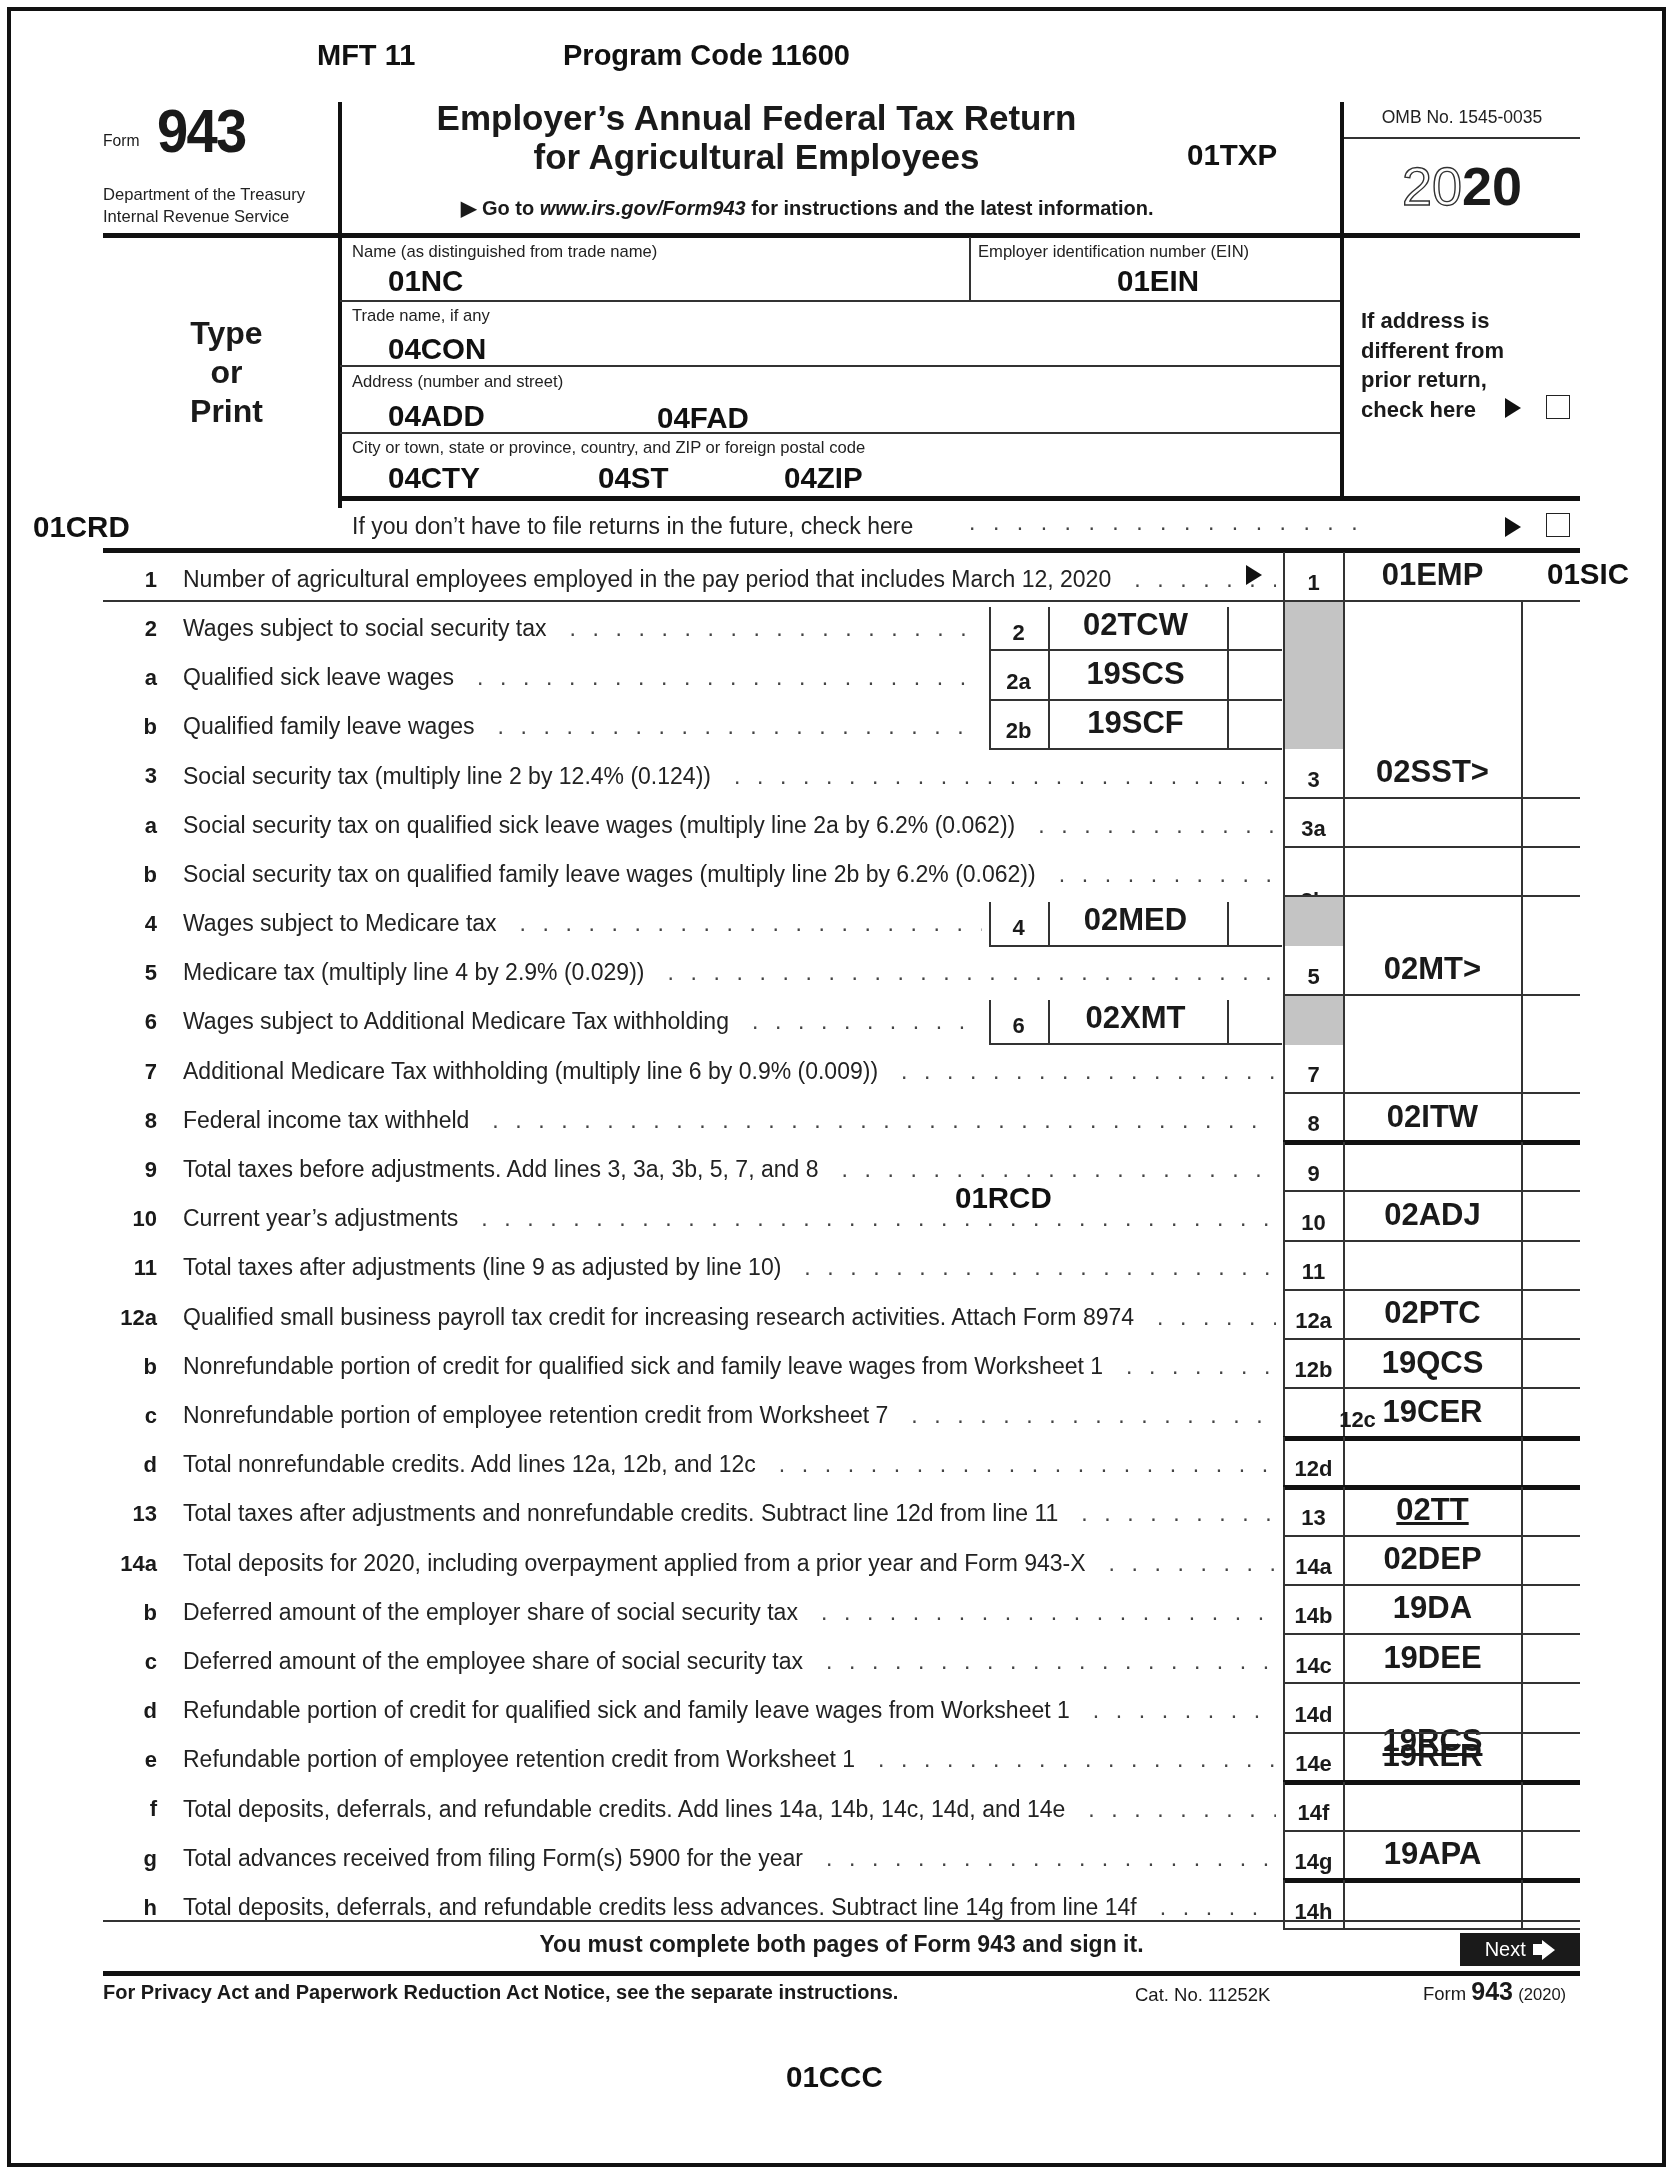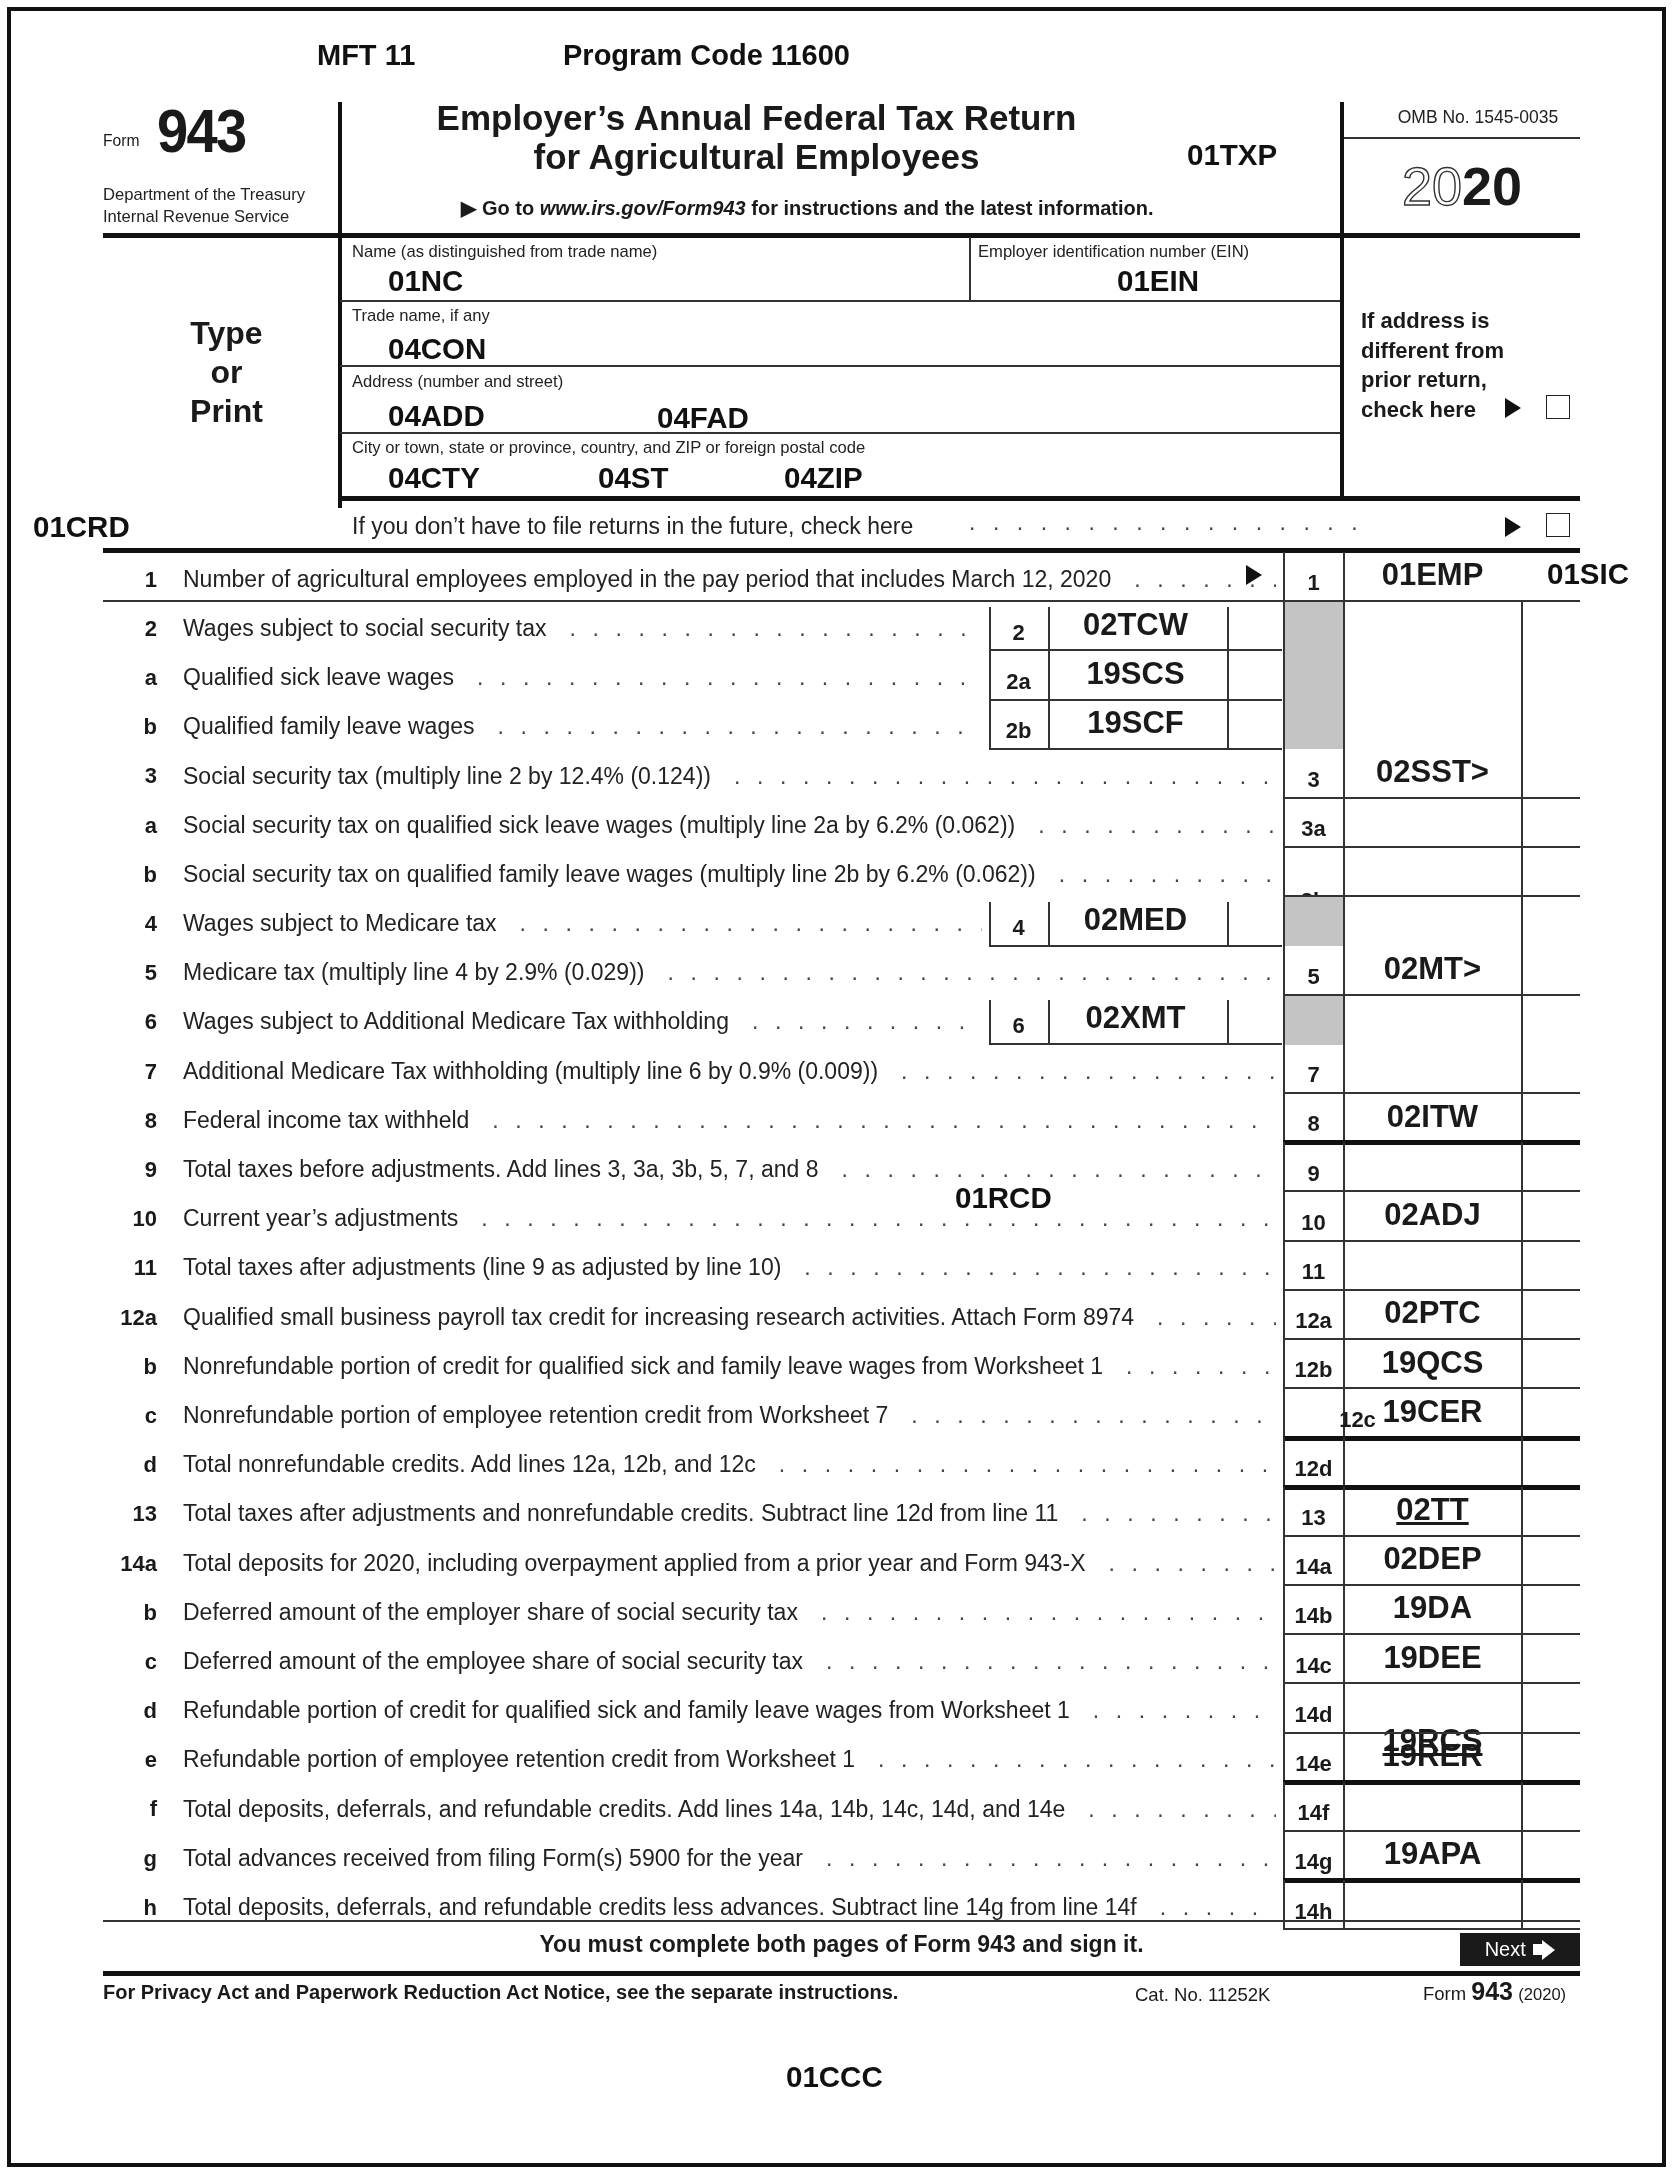--- a/index.html
+++ b/index.html
@@ -41,21 +41,21 @@
 <div class="abs" style="left:341px;top:98px;width:831px;text-align:center;font-size:35px;font-weight:bold;">Employer’s Annual Federal Tax Return</div>
 <div class="abs" style="left:341px;top:137px;width:831px;text-align:center;font-size:35px;font-weight:bold;">for Agricultural Employees</div>
 <div class="code" style="left:1187px;top:138px;">01TXP</div>
 <div class="abs" style="left:461px;top:196px;font-size:20px;font-weight:bold;white-space:nowrap;">
   <span>▶</span>
   <span>Go to</span>
   <i>www.irs.gov/Form943</i>
   <span>for instructions and the latest information.</span>
 </div>
 
-<div class="abs" style="left:1344px;top:107px;width:236px;text-align:center;font-size:17.5px;color:#222;padding-left:16px;">OMB No. 1545-0035</div>
+<div class="abs" style="left:1344px;top:107px;width:236px;text-align:center;font-size:17.5px;color:#222;">OMB No. 1545-0035</div>
 <div class="hline" style="left:1344px;top:137px;width:236px;"></div>
 <div class="abs" style="left:1344px;top:155px;width:236px;text-align:center;font-size:54px;font-weight:bold;"><span style="color:#fff;-webkit-text-stroke:1.4px #333;font-weight:normal;">20</span><span>20</span></div>
 
 <div class="hthick" style="left:103px;top:233px;width:1477px;"></div>
 
 <div class="abs" style="left:185px;top:314px;width:83px;text-align:center;font-size:32px;font-weight:bold;line-height:39px;">
   <div>Type</div>
   <div>or</div>
   <div>Print</div>
 </div>

